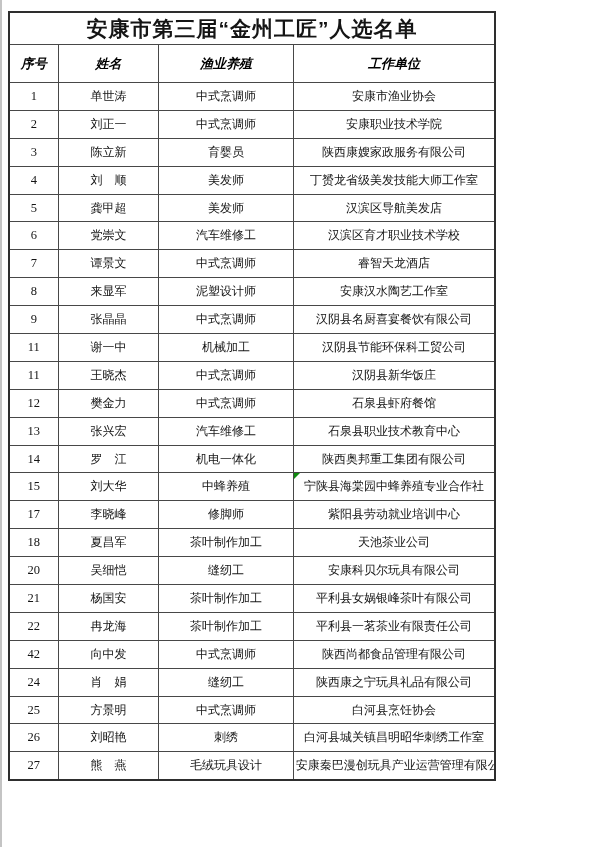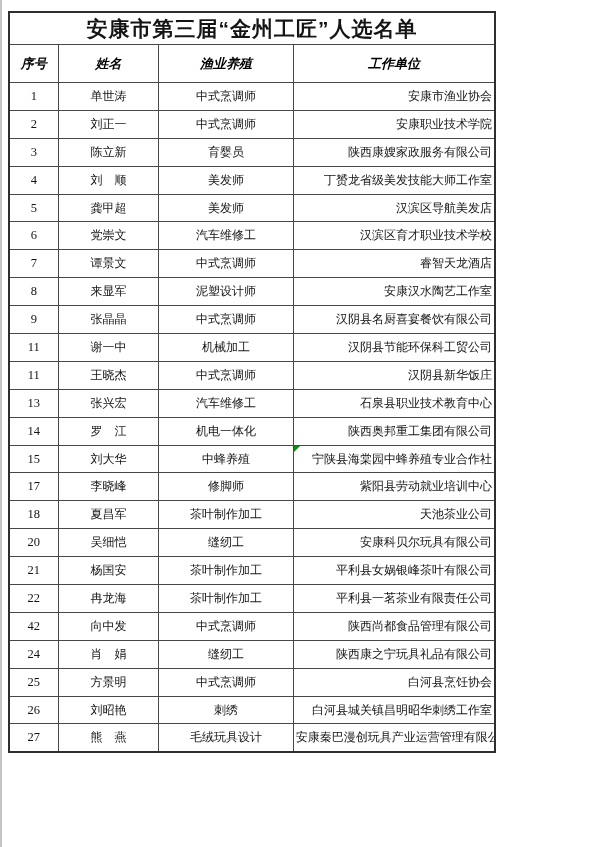--- a/index.html
+++ b/index.html
@@ -48,21 +48,20 @@
   table.sheet tbody td {
     height: 26.9px;
     font-size: 12px;
   }
   table.sheet tbody td.num {
     font-family: "Liberation Serif", serif;
     font-size: 12.5px;
   }
   table.sheet tbody td.org {
     position: relative;
-    text-align: right;
   }
   .marker {
     position: absolute; left: 0; top: 0;
     width: 0; height: 0;
     border-top: 6px solid #0e8c0e;
     border-right: 6px solid transparent;
   }
 </style>
 </head>
 <body>
@@ -148,20 +147,26 @@
         <td class="trade">机械加工</td>
         <td class="org">汉阴县节能环保科工贸公司</td>
       </tr>
       <tr>
         <td class="num">11</td>
         <td class="name">王晓杰</td>
         <td class="trade">中式烹调师</td>
         <td class="org">汉阴县新华饭庄</td>
       </tr>
       <tr>
+        <td class="num">12</td>
+        <td class="name">樊金力</td>
+        <td class="trade">中式烹调师</td>
+        <td class="org">石泉县虾府餐馆</td>
+      </tr>
+      <tr>
         <td class="num">13</td>
         <td class="name">张兴宏</td>
         <td class="trade">汽车维修工</td>
         <td class="org">石泉县职业技术教育中心</td>
       </tr>
       <tr>
         <td class="num">14</td>
         <td class="name">罗　江</td>
         <td class="trade">机电一体化</td>
         <td class="org">陕西奥邦重工集团有限公司</td>

